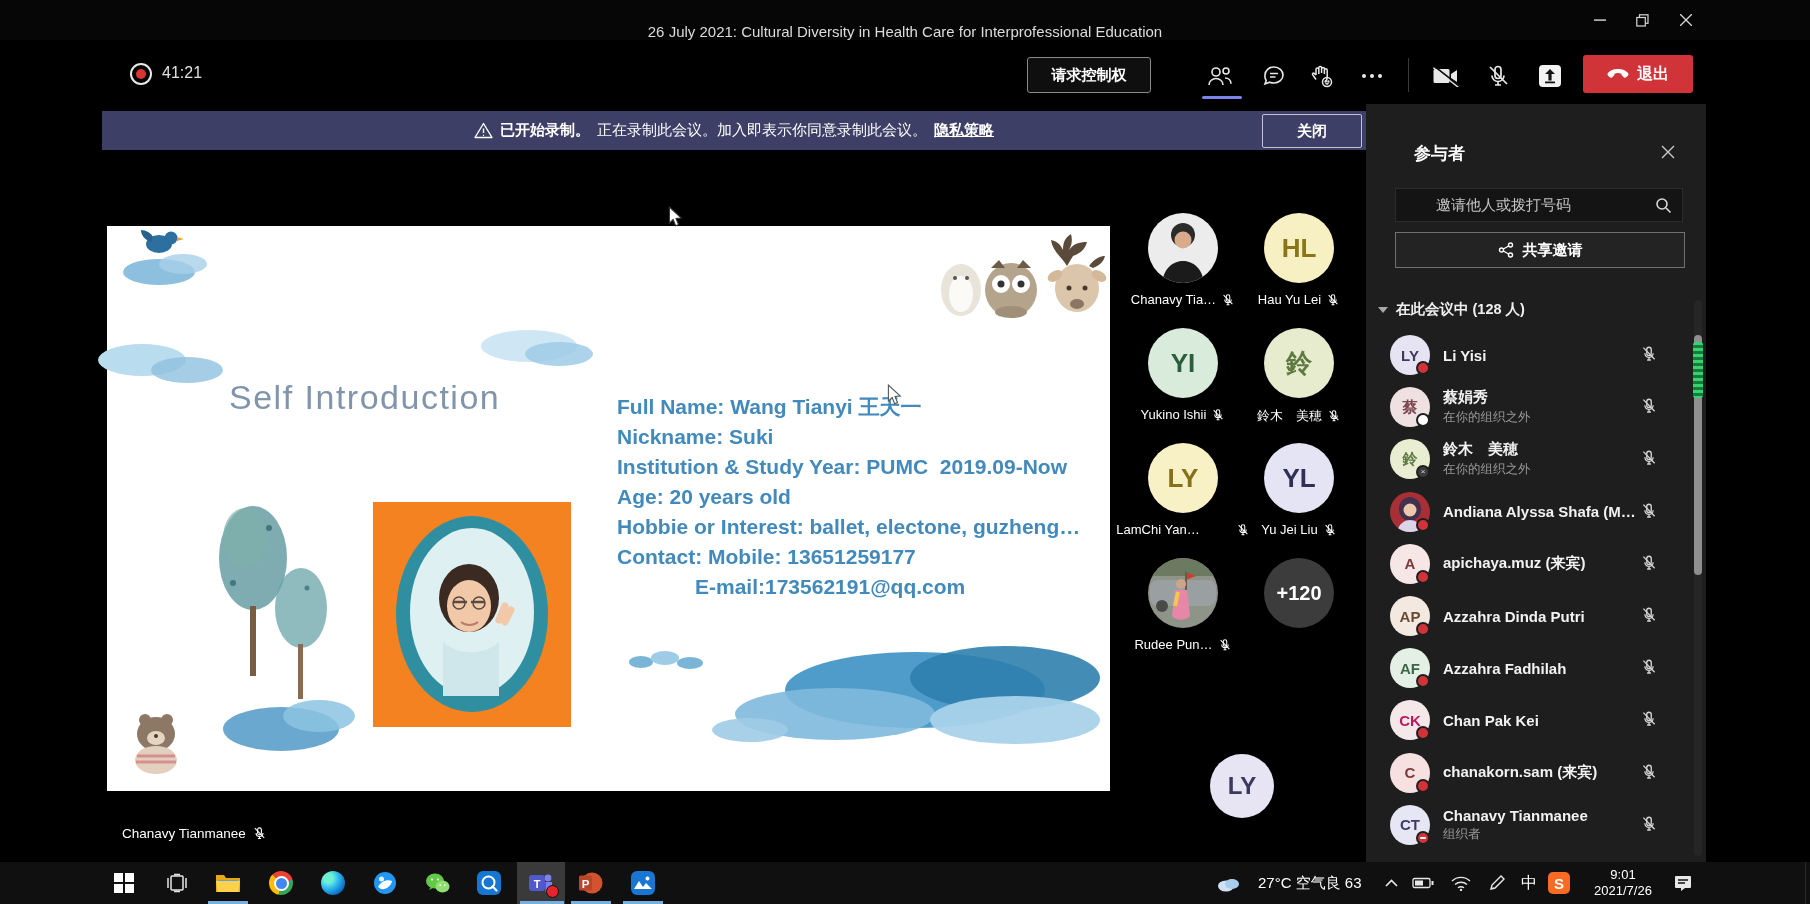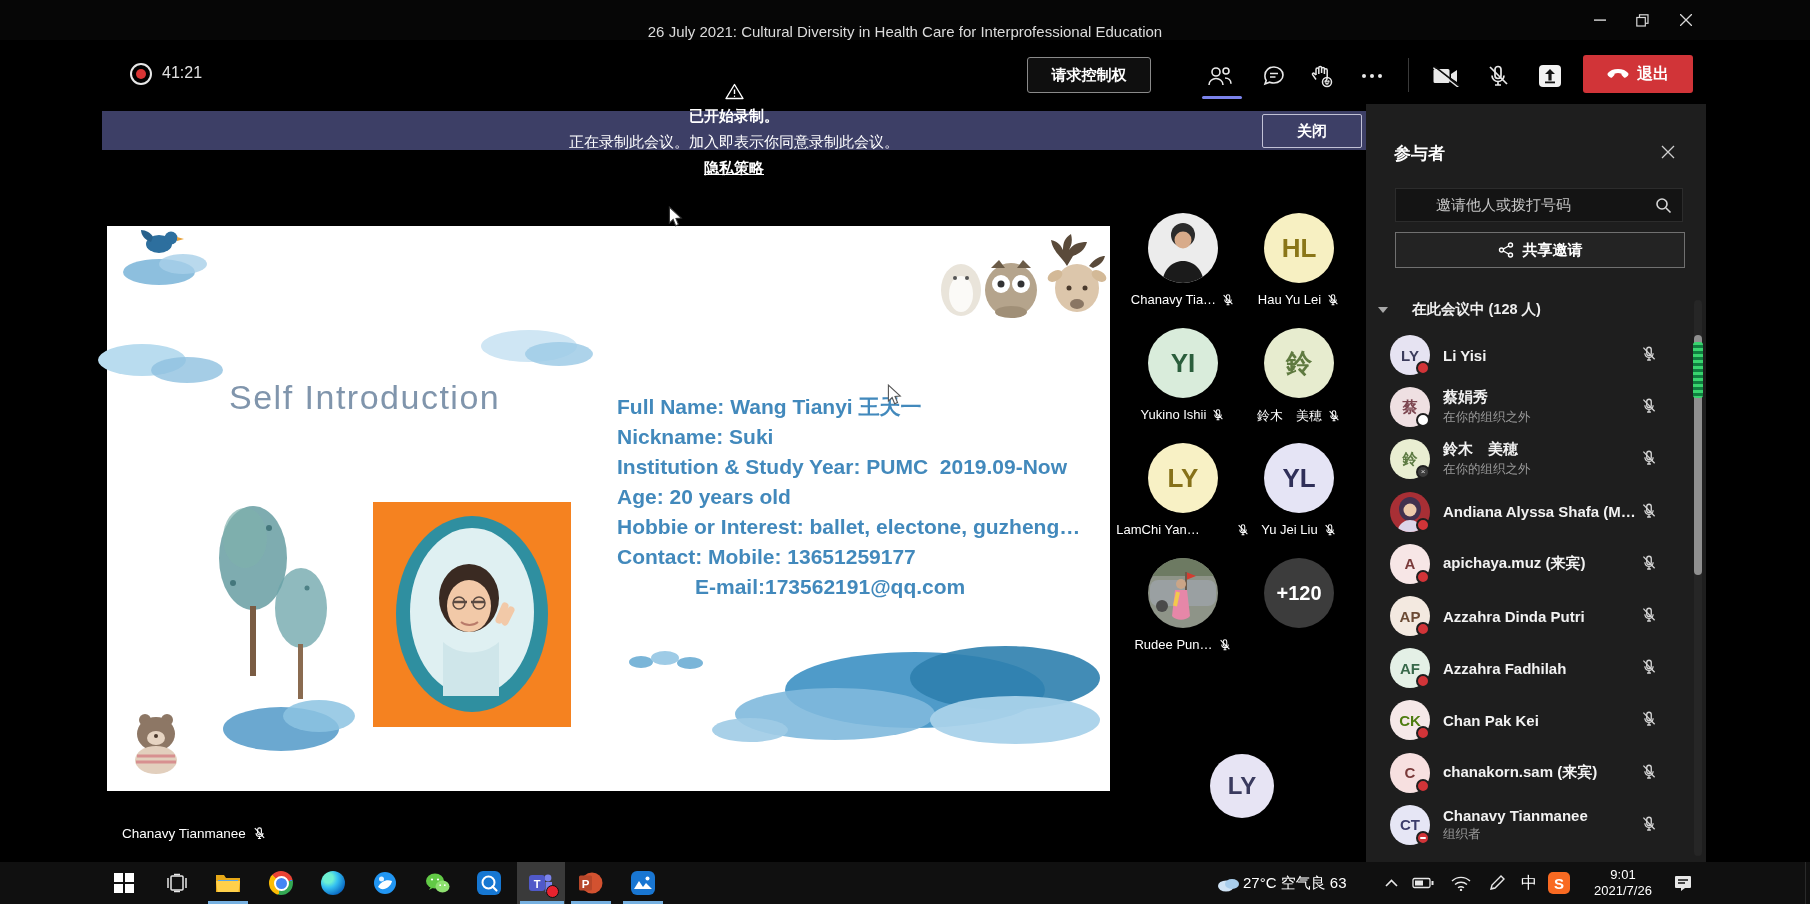--- a/index.html
+++ b/index.html
@@ -23,21 +23,21 @@
   .btn-request{left:1027px;top:57px;width:122px;height:34px;background:#0f0f0f;border:1px solid #8a8a8a;
       border-radius:3px;color:#fff;font-size:15px;font-weight:600;display:flex;align-items:center;justify-content:center;}
   .tool-ico{top:58px;width:44px;height:36px;display:flex;align-items:center;justify-content:center;color:#e8e8e8;}
   .tool-underline{left:1202px;top:96px;width:40px;height:3px;border-radius:2px;background:#7b83eb;}
   .tool-sep{left:1408px;top:58px;width:1px;height:34px;background:#3a3a3a;}
   .btn-leave{left:1583px;top:55px;width:110px;height:38px;background:#d13438;border-radius:3px;color:#fff;
       display:flex;align-items:center;justify-content:center;gap:8px;font-size:16px;font-weight:700;}
 
   
   .banner{left:102px;top:111px;width:1264px;height:39px;background:#3d3f66;display:flex;align-items:center;
-      justify-content:center;color:#fff;font-size:15px;gap:7px;flex-direction:column;}
+      justify-content:center;color:#fff;font-size:15px;gap:7px;}
   .banner .b-bold{font-weight:700;}
   .banner .b-link{text-decoration:underline;font-weight:600;}
   .banner-close{position:absolute;right:4px;top:3px;width:98px;height:32px;border:1px solid #c2c2d6;
       border-radius:2px;display:flex;align-items:center;justify-content:center;font-weight:700;color:#fff;}
 
   
   .slide{left:107px;top:226px;width:1003px;height:565px;background:#fff;}
   .slide-title{left:122px;top:152px;font-size:34px;letter-spacing:1.5px;color:#8095ac;}
   .slide-lines{left:510px;top:166px;}
   .slide-line{height:30px;line-height:30px;font-size:21px;font-weight:700;color:#4289bc;white-space:pre;}
@@ -51,28 +51,28 @@
   .thumb-circle{width:70px;height:70px;border-radius:50%;display:flex;align-items:center;justify-content:center;
       font-size:26px;font-weight:600;overflow:hidden;}
   .thumb-circle.overflow{font-size:20px;font-weight:700;}
   .thumb-label{position:absolute;width:140px;display:flex;align-items:center;justify-content:center;gap:5px;
       color:#fff;font-size:13px;white-space:nowrap;}
   .self-circle{left:1210px;top:754px;width:64px;height:64px;border-radius:50%;display:flex;align-items:center;
       justify-content:center;font-size:24px;font-weight:600;}
 
   
   .panel{left:1366px;top:104px;width:340px;height:758px;background:#1e1e1e;}
-  .panel-title{left:28px;top:38px;font-size:17px;font-weight:700;color:#fff;}
+  .panel-title{left:48px;top:38px;font-size:17px;font-weight:700;color:#fff;}
   .panel-close{left:290px;top:36px;width:24px;height:24px;display:flex;align-items:center;justify-content:center;color:#cfcfcf;}
   .panel-search{left:29px;top:84px;width:288px;height:34px;background:#141414;border:1px solid #2c2c2c;
       display:flex;align-items:center;color:#c4c4c4;font-size:15px;padding:0 10px 0 12px;box-sizing:border-box;}
   .panel-search .ph{flex:1;margin-left:28px;}
   .panel-share{left:29px;top:128px;width:288px;height:34px;background:#232323;border:1px solid #707070;
       display:flex;align-items:center;justify-content:center;gap:9px;color:#fff;font-size:15px;font-weight:700;}
-  .panel-section{left:12px;top:196px;display:flex;align-items:center;gap:24px;color:#efefef;font-size:14.5px;font-weight:700;}
+  .panel-section{left:12px;top:196px;display:flex;align-items:center;gap:8px;color:#efefef;font-size:14.5px;font-weight:700;}
   .chev-down{width:0;height:0;border-left:5px solid transparent;border-right:5px solid transparent;border-top:6px solid #a8a8a8;}
   .p-row{position:absolute;left:0;width:322px;height:52px;}
   .p-avatar{position:absolute;left:24px;top:6px;width:40px;height:40px;border-radius:50%;display:flex;
       align-items:center;justify-content:center;font-size:15px;font-weight:700;overflow:hidden;}
   .p-dot{position:absolute;left:50px;top:32px;width:14px;height:14px;border-radius:50%;border:2px solid #1e1e1e;box-sizing:border-box;}
   .p-dot.busy{background:#d13438;}
   .p-dot.offline{background:#fff;}
   .p-dot.blocked{background:#3c3c3c;display:flex;align-items:center;justify-content:center;color:#ddd;font-size:8px;line-height:8px;}
   .p-dot.dnd{background:#d13438;display:flex;align-items:center;justify-content:center;}
   .p-dot.dnd::after{content:"";width:6px;height:2px;background:#fff;border-radius:1px;}
@@ -593,21 +593,21 @@
         </div>
         <div class="p-mic">
           <svg width="18" height="18" viewBox="0 0 24 24" fill="none" stroke="currentColor" stroke-width="1.8">
             <path d="M12 3a3 3 0 0 1 3 3v5a3 3 0 0 1-6 0V6a3 3 0 0 1 3-3z"></path>
             <path d="M6.5 11a5.5 5.5 0 0 0 11 0M12 16.5v3.2M9.5 20h5"></path>
             <path d="M4.5 3.5l15 15.5"></path>
           </svg>
         </div>
       </div>
       <div class="p-row" style="top: 590.4px;">
-        <div class="p-avatar" style="background: rgb(245, 232, 232); color: #4d7c0f;">CK</div>
+        <div class="p-avatar" style="background: rgb(245, 232, 232); color: #be185d;">CK</div>
         <div class="p-dot busy"></div>
         <div class="p-texts">
           <div class="p-name">Chan Pak Kei</div>
         </div>
         <div class="p-mic">
           <svg width="18" height="18" viewBox="0 0 24 24" fill="none" stroke="currentColor" stroke-width="1.8">
             <path d="M12 3a3 3 0 0 1 3 3v5a3 3 0 0 1-6 0V6a3 3 0 0 1 3-3z"></path>
             <path d="M6.5 11a5.5 5.5 0 0 0 11 0M12 16.5v3.2M9.5 20h5"></path>
             <path d="M4.5 3.5l15 15.5"></path>
           </svg>
@@ -725,21 +725,21 @@
   </div>
   <div class="tb-btn" style="left:620px;">
     <svg width="24" height="24" viewBox="0 0 24 24">
         <rect x="0" y="0" width="24" height="24" rx="6" fill="#1976d2"></rect>
         <path d="M3 18l5-8 4 6 3-4 6 6z" fill="#fff"></path>
         <circle cx="16.5" cy="7.5" r="2" fill="#fff"></circle>
       </svg>
     <div class="tb-underline"></div>
   </div>
 
-  <div class="tray" style="left:1216px;gap:3px;justify-content:flex-end;">
+  <div class="tray" style="left:1216px;gap:18px;justify-content:flex-end;">
     <svg width="24" height="18" viewBox="0 0 24 18">
       <ellipse cx="10" cy="12" rx="8" ry="5.5" fill="#cfe3f5"></ellipse>
         <ellipse cx="16" cy="10" rx="7" ry="5" fill="#a8cdec"></ellipse>
     </svg>
     <span class="tray-text">27°C 空气良 63</span>
   </div>
   <div class="tray tray-ico" style="left:1376px;">
     <svg width="13" height="8" viewBox="0 0 13 8" fill="none" stroke="#e8e8e8" stroke-width="1.6">
         <path d="M1 7l5.5-5.5L12 7"></path>
       </svg>

